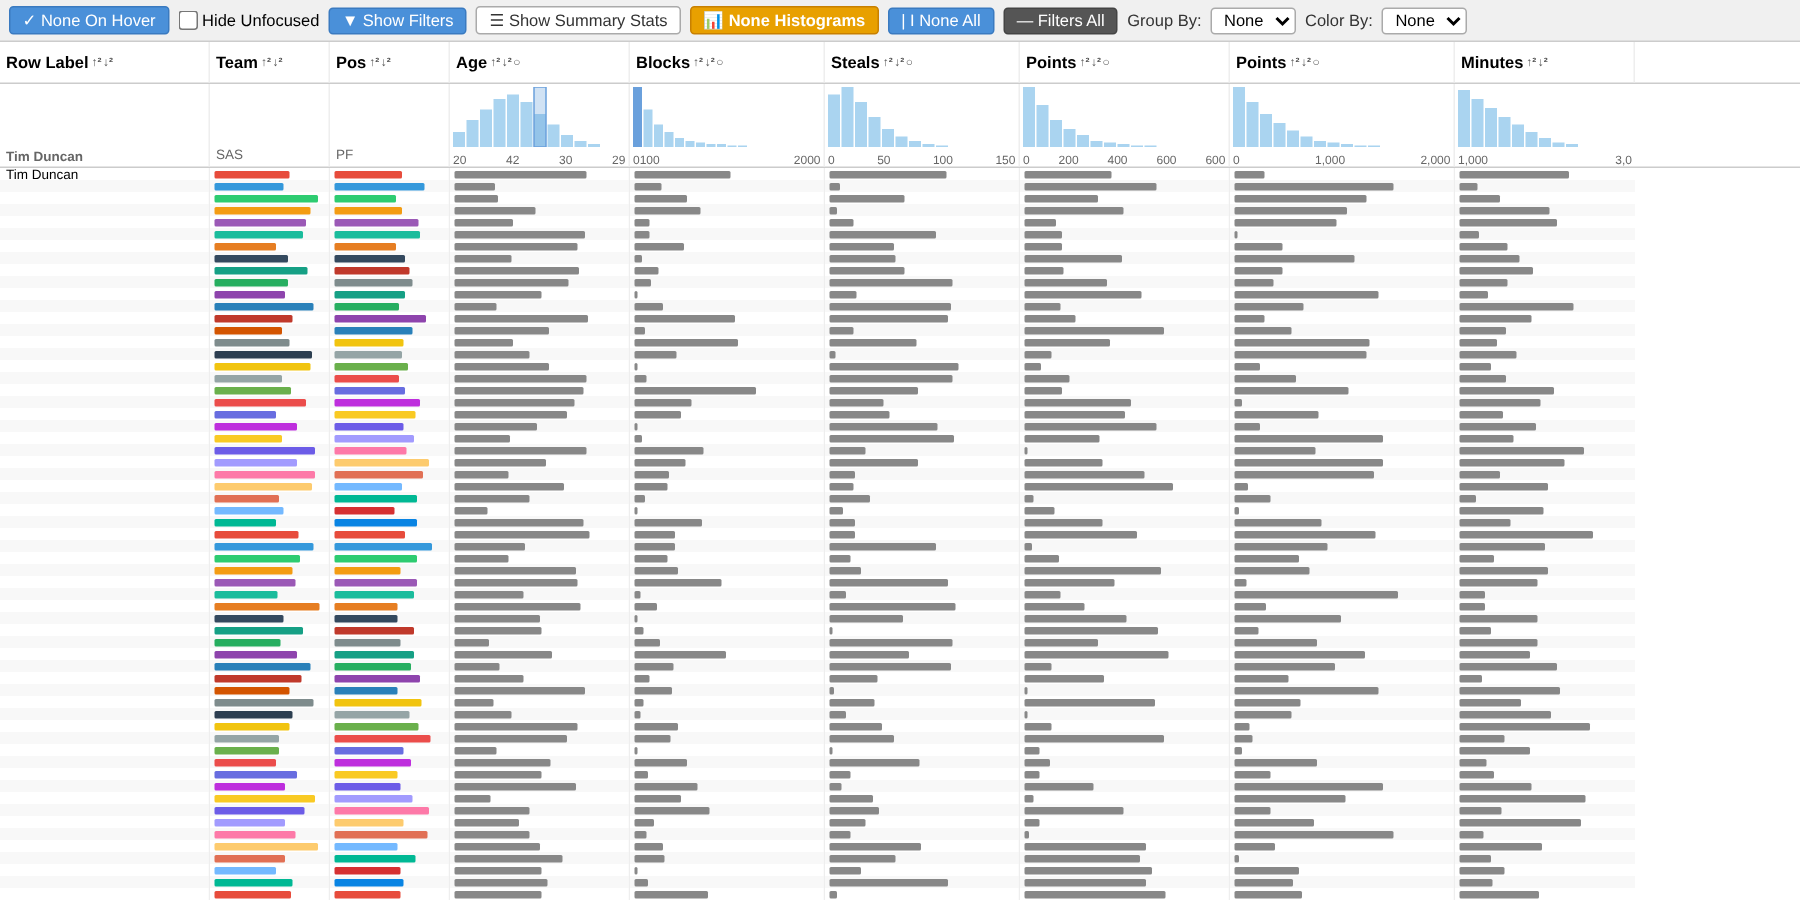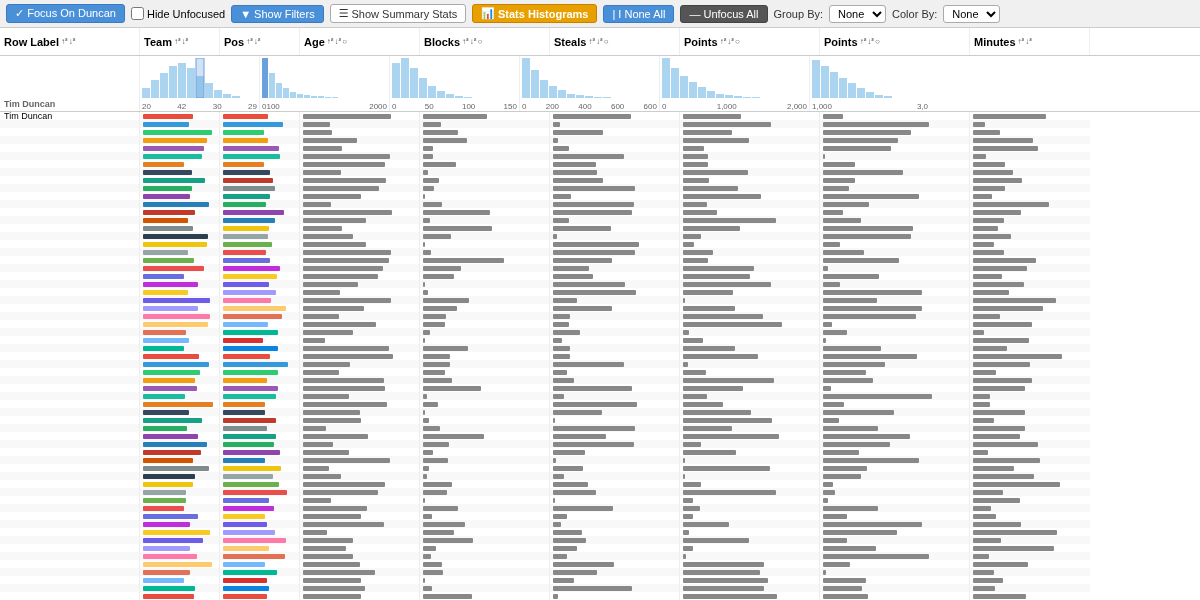--- a/index.html
+++ b/index.html
@@ -85,42 +85,42 @@
       position: sticky;
       top: 0;
       background: #fff;
       z-index: 10;
     }
   </style>
 </head>
 <body>
 
 <div id="toolbar">
-  <button class="toolbar-btn btn-focus-hover">✓ Focus On Duncan</button>
+  <button class="toolbar-btn btn-focus-hover">✓ None On Hover</button>
   <label class="checkbox-label">
     <input type="checkbox" style="">
     <span>Hide Unfocused</span>
   </label>
   <button class="toolbar-btn btn-show-filters">
     <span>▼</span>
     <span>Show Filters</span>
   </button>
   <button class="toolbar-btn btn-summary">
     <span>☰</span>
     <span>Show Summary Stats</span>
   </button>
   <button class="toolbar-btn btn-hide-hist">
     <span>📊</span>
-    <span>Stats Histograms</span>
+    <span>None Histograms</span>
   </button>
   <button class="toolbar-btn btn-focus-all">
     <span>|</span>
     <span>I None All</span>
   </button>
-  <button class="toolbar-btn btn-unfocus-all">— Unfocus All</button>
+  <button class="toolbar-btn btn-unfocus-all">— Filters All</button>
   <span class="toolbar-label">Group By:</span>
   <select class="toolbar-select">
     <option>None</option>
   </select>
   <span class="toolbar-label">Color By:</span>
   <select class="toolbar-select">
     <option>None</option>
   </select>
 </div>
 
@@ -197,21 +197,27 @@
         </div>
       </div>
     </div>
 
     <div style="display:flex; border-bottom:1px solid #ccc;">
 
       <div class="h-row-label" style="border-right:1px solid #eee; padding:2px 4px; display:flex; flex-direction:column; justify-content:flex-end;">
         <div style="font-size:9px; color:#666; font-weight:bold;">Tim Duncan</div>
       </div>
 
-
+      <div class="h-team" style="border-right:1px solid #eee; position:relative; height:55px; overflow:hidden;">
+        <div style="position:absolute;bottom:0;left:0;right:0;height:16px;display:flex;align-items:center;padding:0 4px;font-size:9px;color:#666;">SAS</div>
+      </div>
+
+      <div class="h-pos" style="border-right:1px solid #eee; position:relative; height:55px; overflow:hidden;">
+        <div style="position:absolute;bottom:0;left:0;right:0;height:16px;display:flex;align-items:center;padding:0 4px;font-size:9px;color:#666;">PF</div>
+      </div>
 
       <div class="h-age" style="border-right:1px solid #eee; position:relative; height:55px;">
         <svg width="120" height="40" style="position:absolute;top:2px;left:0;">
 
           <rect x="2" y="30" width="8" height="10" fill="#aad4f0"></rect>
           <rect x="11" y="22" width="8" height="18" fill="#aad4f0"></rect>
           <rect x="20" y="15" width="8" height="25" fill="#aad4f0"></rect>
           <rect x="29" y="8" width="8" height="32" fill="#aad4f0"></rect>
           <rect x="38" y="5" width="8" height="35" fill="#aad4f0"></rect>
           <rect x="47" y="10" width="8" height="30" fill="#aad4f0"></rect>

